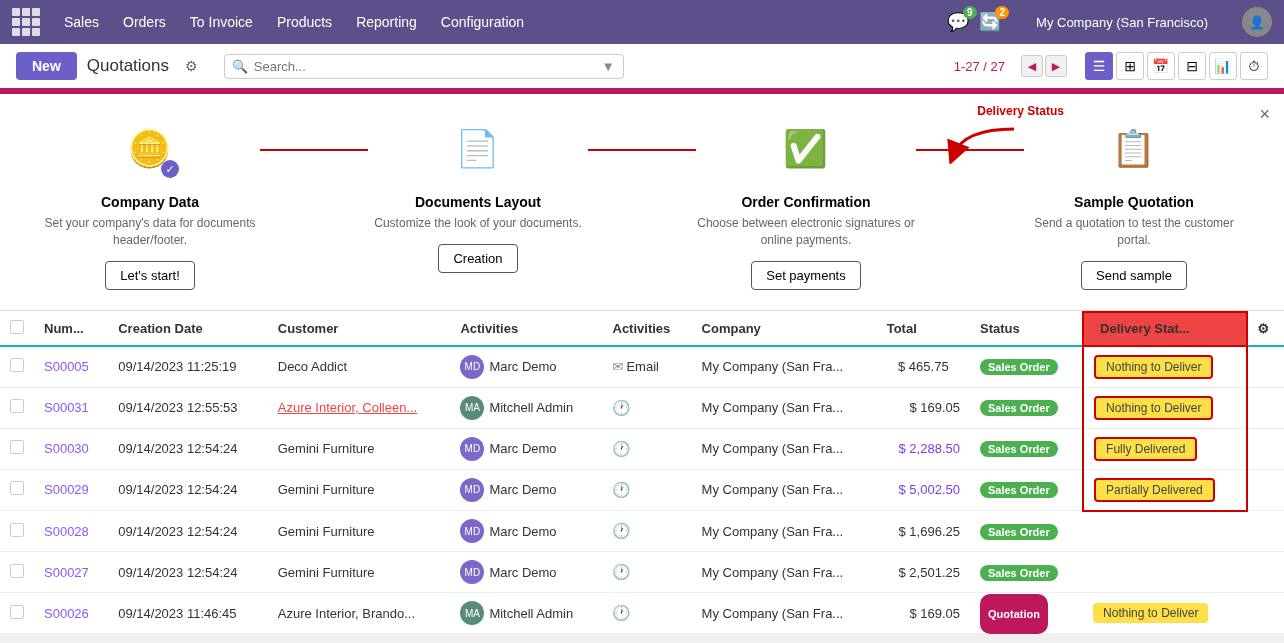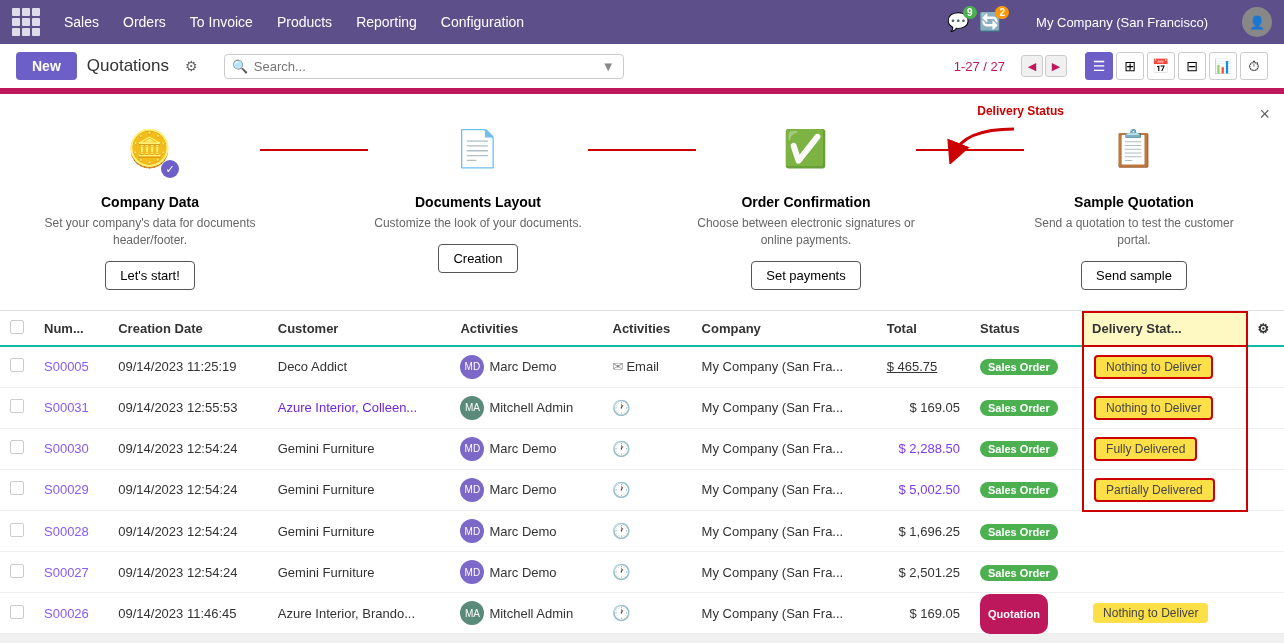--- a/index.html
+++ b/index.html
@@ -220,22 +220,22 @@
       display: inline-block;
     }
     .delivery-badge.highlighted {
       border: 2px solid #c00;
     }
     .amount-link { color: #7c3aed; cursor: pointer; }
     .activity-icon { color: #aaa; font-size: 15px; }
     .email-icon { color: #888; font-size: 13px; margin-right: 3px; }
     .delivery-col-header {
       border: 2px solid #c00;
-      background: #fef9c3;
-      padding: 6px 8px;
+      background: #ef4444;
+      padding: 6px 16px;
     }
     .checkbox-custom {
       width: 14px;
       height: 14px;
       border: 1px solid #ccc;
       border-radius: 2px;
       display: inline-block;
       cursor: pointer;
     }
   </style>
@@ -385,30 +385,30 @@
     <td>09/14/2023 11:25:19</td>
     <td style="cursor:pointer;color:#333;">Deco Addict</td>
     <td>
       <div class="salesperson-cell">
         <span class="avatar-small">MD</span>
         <span>Marc Demo</span>
       </div>
     </td>
     <td><span class="email-icon">✉</span><span>Email</span></td>
     <td>My Company (San Fra...</td>
-    <td style="text-align:left;text-decoration:underline;"><span>$ 465.75</span></td>
+    <td style="text-align:center;"><span>$ 465.75</span></td>
     <td><span class="badge-sales">Sales Order</span></td>
     <td style="border-left: 2px solid rgb(204, 0, 0); border-right: 2px solid rgb(204, 0, 0); border-top: 2px solid rgb(204, 0, 0);"><span class="delivery-badge highlighted">Nothing to Deliver</span></td>
     <td></td>
   </tr>
         <tr>
     <td><span class="checkbox-custom"></span></td>
     <td style="color:#875BF7;cursor:pointer;">S00031</td>
     <td>09/14/2023 12:55:53</td>
-    <td style="cursor:pointer;color:#6d28d9;">Azure Interior, Colleen...</td>
+    <td style="cursor:pointer;color:#ef4444;text-decoration:underline;">Azure Interior, Colleen...</td>
     <td>
       <div class="salesperson-cell">
         <span class="avatar-small avatar-mitchell">MA</span>
         <span>Mitchell Admin</span>
       </div>
     </td>
     <td><span class="activity-icon">🕐</span></td>
     <td>My Company (San Fra...</td>
     <td style="text-align:right;"><span>$ 169.05</span></td>
     <td><span class="badge-sales">Sales Order</span></td>

